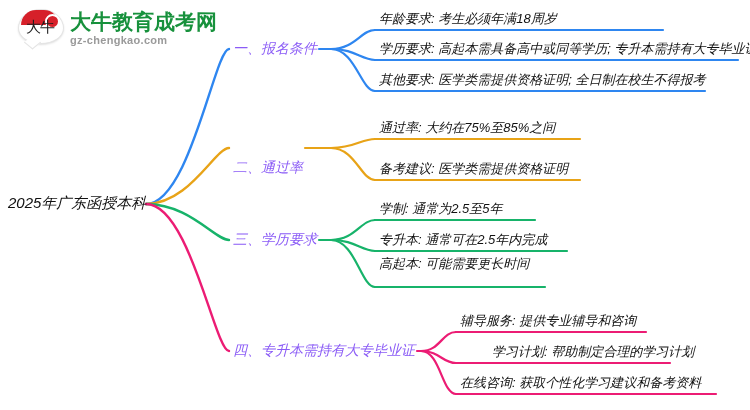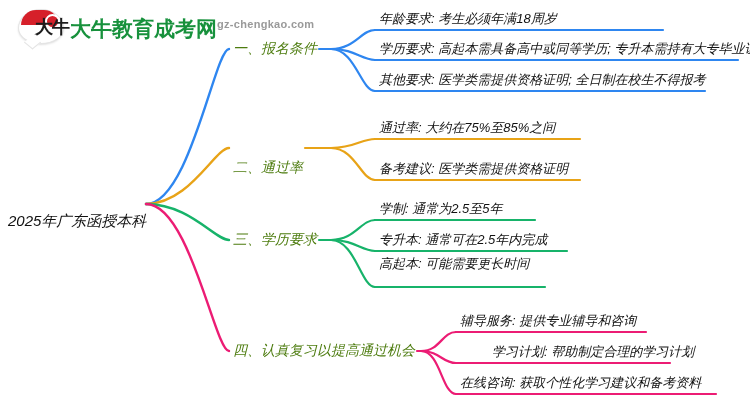--- a/index.html
+++ b/index.html
@@ -30,40 +30,39 @@
   .logo-cap{
     position:absolute;left:3px;top:2px;width:38px;height:15px;
     background:#d6202a;border-radius:19px 19px 0 0;
   }
   .logo-dot{
     position:absolute;right:4px;top:6px;width:11px;height:11px;border-radius:50%;
     background:#d6202a;border:2px solid #ffffff;
   }
   .logo-cn{
     position:absolute;left:5px;top:11px;width:34px;text-align:center;
-    font-size:18px;font-weight:bold;color:#1d1d1d;
+    font-size:15px;font-weight:normal;color:#1d1d1d;
     font-family:"Liberation Sans","DejaVu Sans",sans-serif;line-height:16px;
     letter-spacing:-1px;
-    margin-left:12px;
   }
-  .logo-text{display:flex;flex-direction:row;justify-content:space-between;}
+  .logo-text{display:flex;flex-direction:column;justify-content:space-between;}
   .logo-title{
     font-size:21px;font-weight:bold;color:#17913c;line-height:23px;letter-spacing:0px;
   }
   .logo-sub{
     font-size:11px;font-weight:bold;color:#9a9a9a;line-height:14px;letter-spacing:.3px;
   }
 
   
   .node{position:absolute;white-space:nowrap;color:#1a1a1a;font-style:italic;}
   .node-root{
-    font-size:15px;color:#111111;margin-top:18px;
+    font-size:15px;color:#111111;
   }
   .node-l1{
-    font-size:14px;color:#4d7c0f;
+    font-size:14px;color:#8b5cf6;
   }
   .node-l2{
     font-size:13px;color:#111111;
   }
 </style>
 </head>
 <body>
 
 <div class="logo">
   <div class="logo-mark">
@@ -122,17 +121,17 @@
     <div class="node node-l2" style="left: 379px; top: 10px;">年龄要求: 考生必须年满18周岁</div>
     <div class="node node-l2" style="left: 379px; top: 40px;">学历要求: 高起本需具备高中或同等学历; 专升本需持有大专毕业证</div>
     <div class="node node-l2" style="left: 379px; top: 71px;">其他要求: 医学类需提供资格证明; 全日制在校生不得报考</div>
     <div class="node node-l1" style="left: 233px; top: 139px; margin-top: 20px;">二、通过率</div>
     <div class="node node-l2" style="left: 379px; top: 119px;">通过率: 大约在75%至85%之间</div>
     <div class="node node-l2" style="left: 379px; top: 160px;">备考建议: 医学类需提供资格证明</div>
     <div class="node node-l1" style="left: 233px; top: 231px;">三、学历要求</div>
     <div class="node node-l2" style="left: 379px; top: 200px;">学制: 通常为2.5至5年</div>
     <div class="node node-l2" style="left: 379px; top: 231px;">专升本: 通常可在2.5年内完成</div>
     <div class="node node-l2" style="left: 379px; top: 255px;">高起本: 可能需要更长时间</div>
-    <div class="node node-l1" style="left: 233px; top: 342px;">四、认真复习以提高通过机会</div>
+    <div class="node node-l1" style="left: 233px; top: 342px;">四、专升本需持有大专毕业证</div>
     <div class="node node-l2" style="left: 460px; top: 312px;">辅导服务: 提供专业辅导和咨询</div>
     <div class="node node-l2" style="left: 480px; top: 343px; margin-left: 12px;">学习计划: 帮助制定合理的学习计划</div>
     <div class="node node-l2" style="left: 460px; top: 374px;">在线咨询: 获取个性化学习建议和备考资料</div>
   </div>
 
 </body></html>

